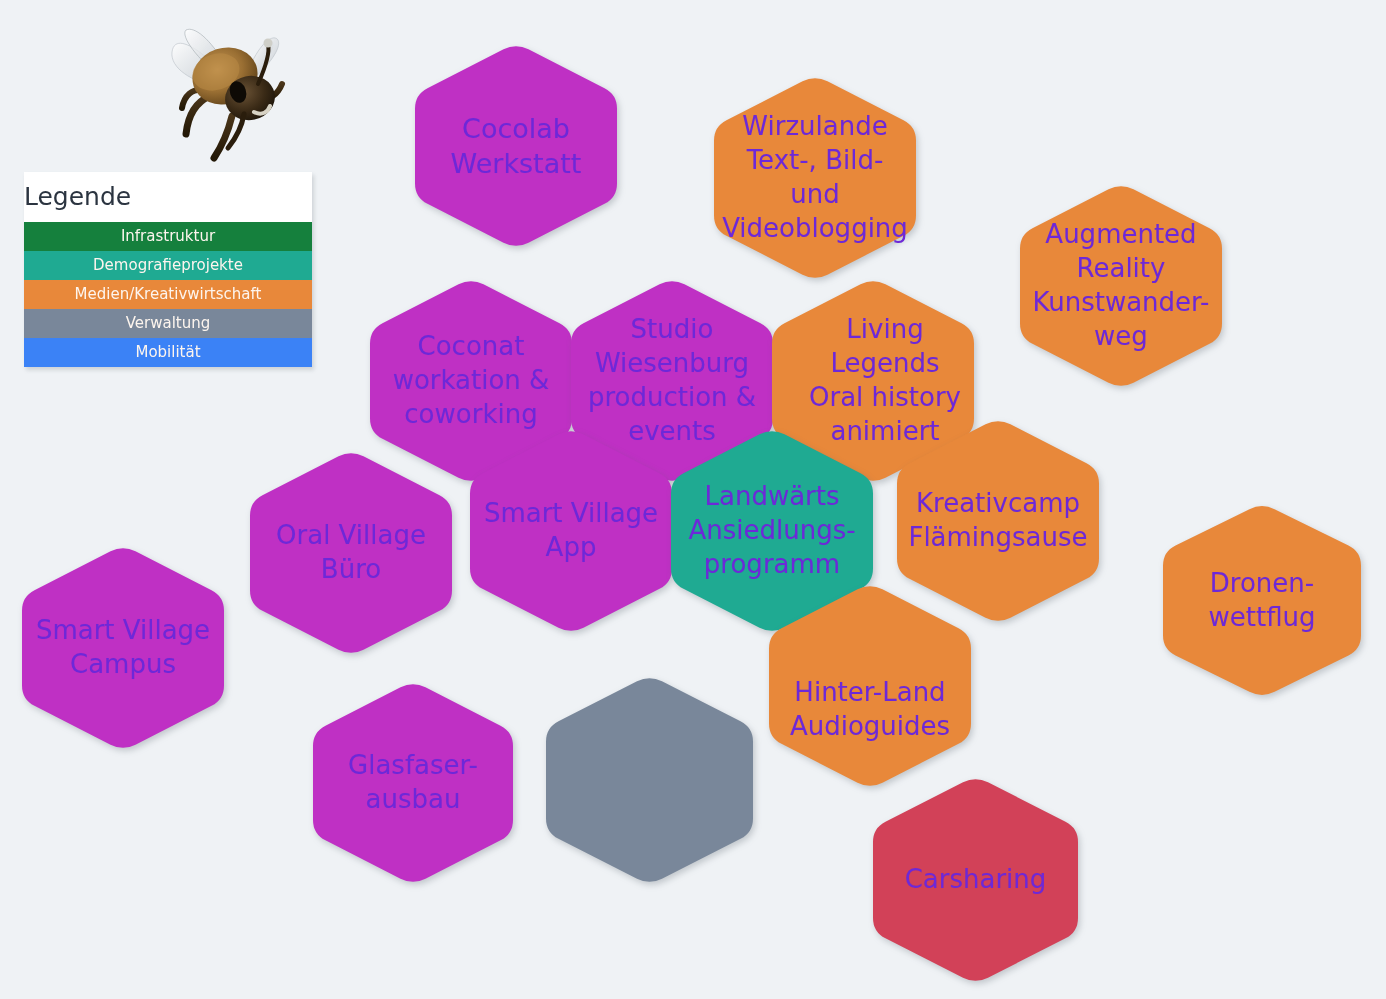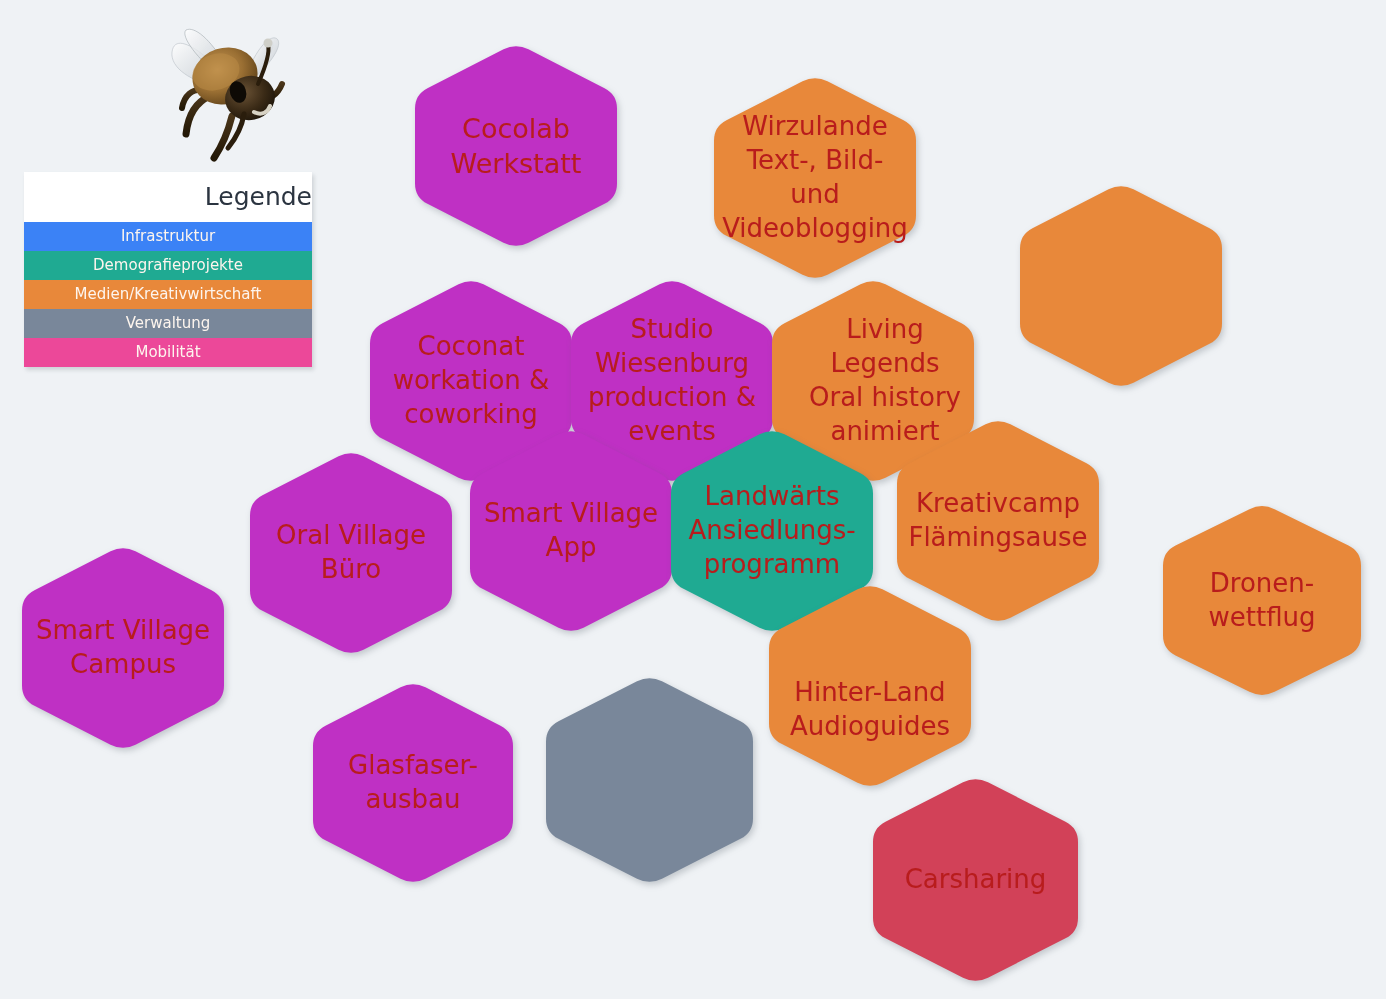--- a/index.html
+++ b/index.html
@@ -34,21 +34,21 @@
   .hex .hexshape {
     position: absolute;
     left: 0; top: 0;
     width: 100%;
     height: 100%;
     filter: drop-shadow(2px 3px 3px rgba(90,100,110,0.30));
   }
   .hex .hexlabel {
     position: relative;
     z-index: 2;
-    color: #b91c1c;
+    color: #6d28d9;
     text-align: center;
     line-height: 1.30;
     font-weight: 400;
     white-space: normal;
     padding: 0 4px;
     text-shadow: 0 0 1px rgba(0,0,0,0.05);
     pointer-events: none;
   }
 
   
@@ -57,21 +57,21 @@
     left: 24px;
     top: 172px;
     width: 288px;
     box-shadow: 2px 3px 4px rgba(90,100,110,0.22);
     background: #ffffff;
     overflow: visible;
   }
   #legend .legend-title {
     height: 50px;
     line-height: 50px;
-    text-align: right;
+    text-align: left;
     background: #ffffff;
     color: #2b3440;
     font-size: 25px;
     font-weight: 400;
   }
   #legend .legend-row {
     height: 29px;
     line-height: 29px;
     text-align: center;
     color: #fdf5ee;
@@ -138,45 +138,46 @@
       <circle cx="110" cy="35" r="4.5" fill="#cfcfc8"></circle>
 
       <path d="M86 106 C 84 118, 78 130, 70 140" stroke="#2a1d0c" stroke-width="5" fill="none" stroke-linecap="round"></path>
       <path d="M96 104 C 104 108, 110 104, 112 98" stroke="#d7d2c4" stroke-width="4" fill="none" stroke-linecap="round"></path>
     </svg>
   </div>
 
   <div id="legend">
     <div class="legend-title">Legende</div>
     <div id="legend-rows">
-        <div class="legend-row" style="background: #3b82f6;"><span>Infrastruktur</span></div>
+        <div class="legend-row" style="background: #15803d;"><span>Infrastruktur</span></div>
         <div class="legend-row" style="background: rgb(31, 170, 146);"><span>Demografieprojekte</span></div>
         <div class="legend-row" style="background: rgb(232, 136, 58);"><span>Medien/Kreativwirtschaft</span></div>
         <div class="legend-row" style="background: rgb(121, 135, 154);"><span>Verwaltung</span></div>
-        <div class="legend-row" style="background: #ec4899;"><span>Mobilität</span></div>
+        <div class="legend-row" style="background: #3b82f6;"><span>Mobilität</span></div>
       </div>
   </div>
 
   <div id="hex-layer">
       <div class="hex" style="left: 415px; top: 43px; width: 202px; height: 206px;">
         <svg class="hexshape" viewBox="0 0 202 206" width="202" height="206">
           <path d="M88.53 6.36 Q101.00 0.00 113.47 6.36 L189.53 45.14 Q202.00 51.50 202.00 65.50 L202.00 140.50 Q202.00 154.50 189.53 160.86 L113.47 199.64 Q101.00 206.00 88.53 199.64 L12.47 160.86 Q0.00 154.50 0.00 140.50 L0.00 65.50 Q0.00 51.50 12.47 45.14 Z" fill="#bf30c4"></path>
         </svg>
         <div class="hexlabel" style="font-size: 27px; width: 224px;">Cocolab Werkstatt</div>
       </div>
       <div class="hex" style="left: 714px; top: 75px; width: 202px; height: 206px;">
         <svg class="hexshape" viewBox="0 0 202 206" width="202" height="206">
           <path d="M88.53 6.36 Q101.00 0.00 113.47 6.36 L189.53 45.14 Q202.00 51.50 202.00 65.50 L202.00 140.50 Q202.00 154.50 189.53 160.86 L113.47 199.64 Q101.00 206.00 88.53 199.64 L12.47 160.86 Q0.00 154.50 0.00 140.50 L0.00 65.50 Q0.00 51.50 12.47 45.14 Z" fill="#e8883a"></path>
         </svg>
         <div class="hexlabel" style="font-size: 26px; width: 224px;">Wirzulande Text-, Bild- und Videoblogging</div>
       </div>
       <div class="hex" style="left: 1020px; top: 183px; width: 202px; height: 206px;">
         <svg class="hexshape" viewBox="0 0 202 206" width="202" height="206">
           <path d="M88.53 6.36 Q101.00 0.00 113.47 6.36 L189.53 45.14 Q202.00 51.50 202.00 65.50 L202.00 140.50 Q202.00 154.50 189.53 160.86 L113.47 199.64 Q101.00 206.00 88.53 199.64 L12.47 160.86 Q0.00 154.50 0.00 140.50 L0.00 65.50 Q0.00 51.50 12.47 45.14 Z" fill="#e8883a"></path>
         </svg>
+        <div class="hexlabel" style="font-size: 26px; width: 224px;">Augmented Reality Kunstwander-weg</div>
       </div>
       <div class="hex" style="left: 370px; top: 278px; width: 202px; height: 206px;">
         <svg class="hexshape" viewBox="0 0 202 206" width="202" height="206">
           <path d="M88.53 6.36 Q101.00 0.00 113.47 6.36 L189.53 45.14 Q202.00 51.50 202.00 65.50 L202.00 140.50 Q202.00 154.50 189.53 160.86 L113.47 199.64 Q101.00 206.00 88.53 199.64 L12.47 160.86 Q0.00 154.50 0.00 140.50 L0.00 65.50 Q0.00 51.50 12.47 45.14 Z" fill="#bf30c4"></path>
         </svg>
         <div class="hexlabel" style="font-size: 26px; width: 224px;">Coconat workation &amp; coworking</div>
       </div>
       <div class="hex" style="left: 571px; top: 278px; width: 202px; height: 206px;">
         <svg class="hexshape" viewBox="0 0 202 206" width="202" height="206">
           <path d="M88.53 6.36 Q101.00 0.00 113.47 6.36 L189.53 45.14 Q202.00 51.50 202.00 65.50 L202.00 140.50 Q202.00 154.50 189.53 160.86 L113.47 199.64 Q101.00 206.00 88.53 199.64 L12.47 160.86 Q0.00 154.50 0.00 140.50 L0.00 65.50 Q0.00 51.50 12.47 45.14 Z" fill="#bf30c4"></path>

